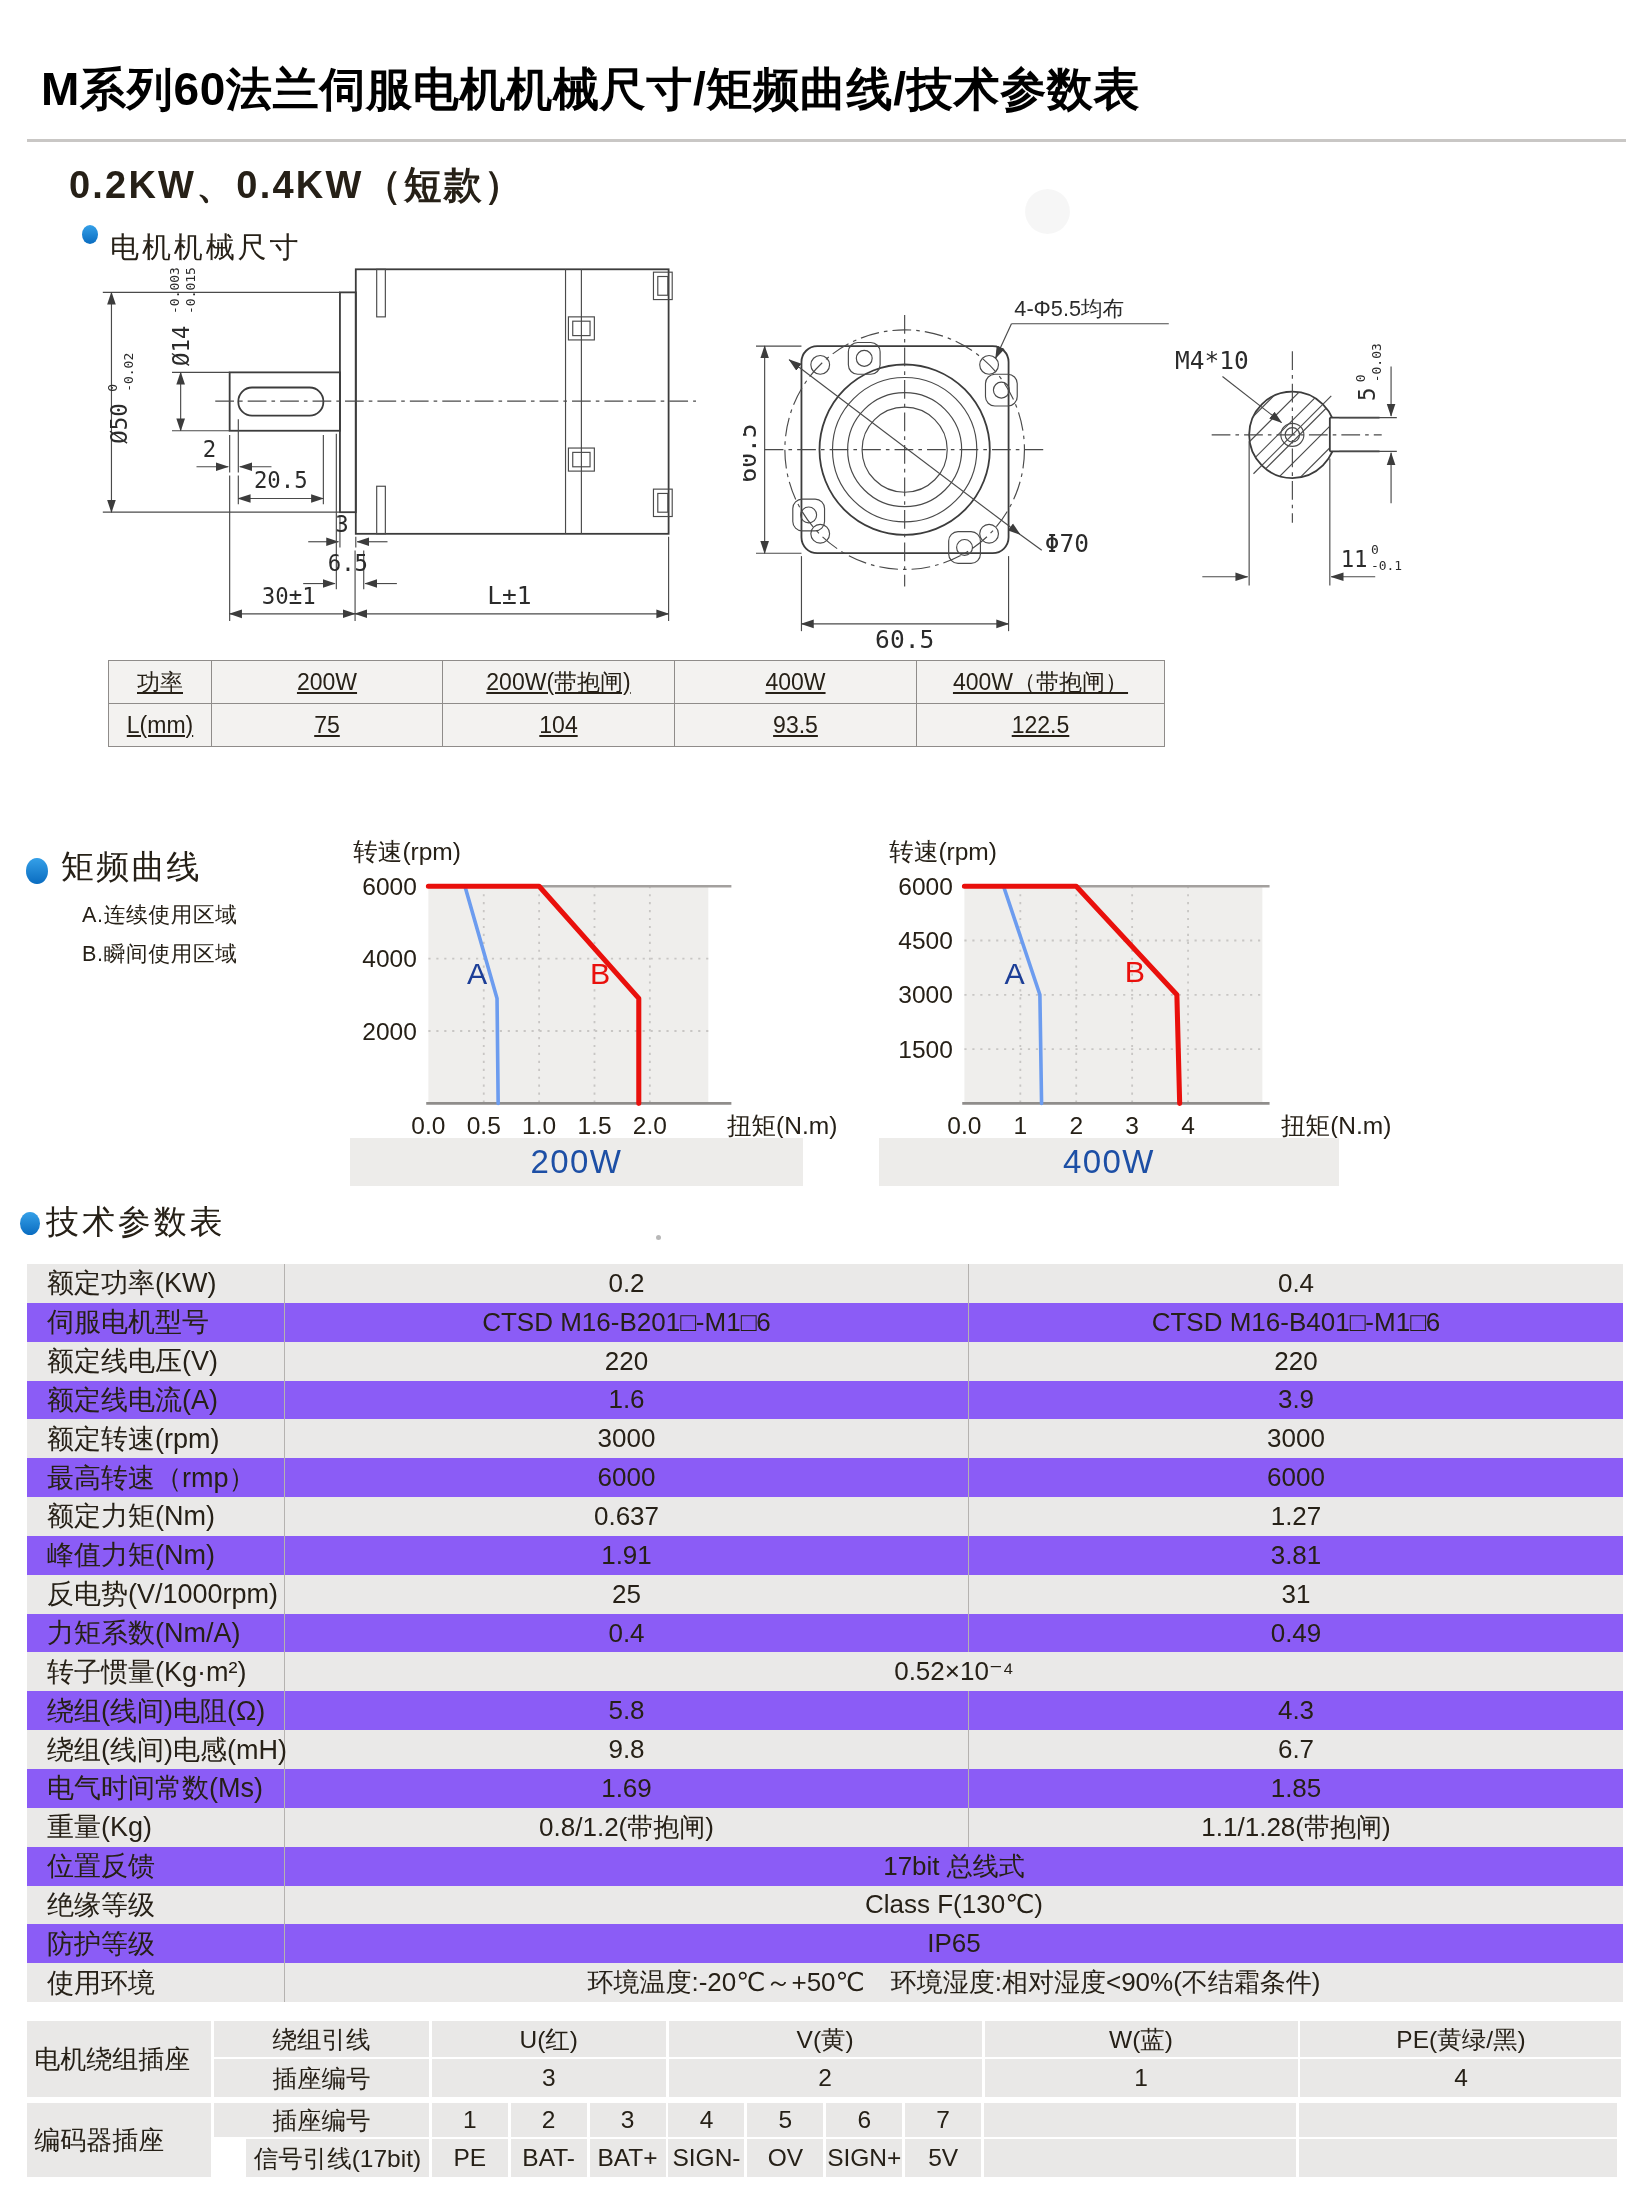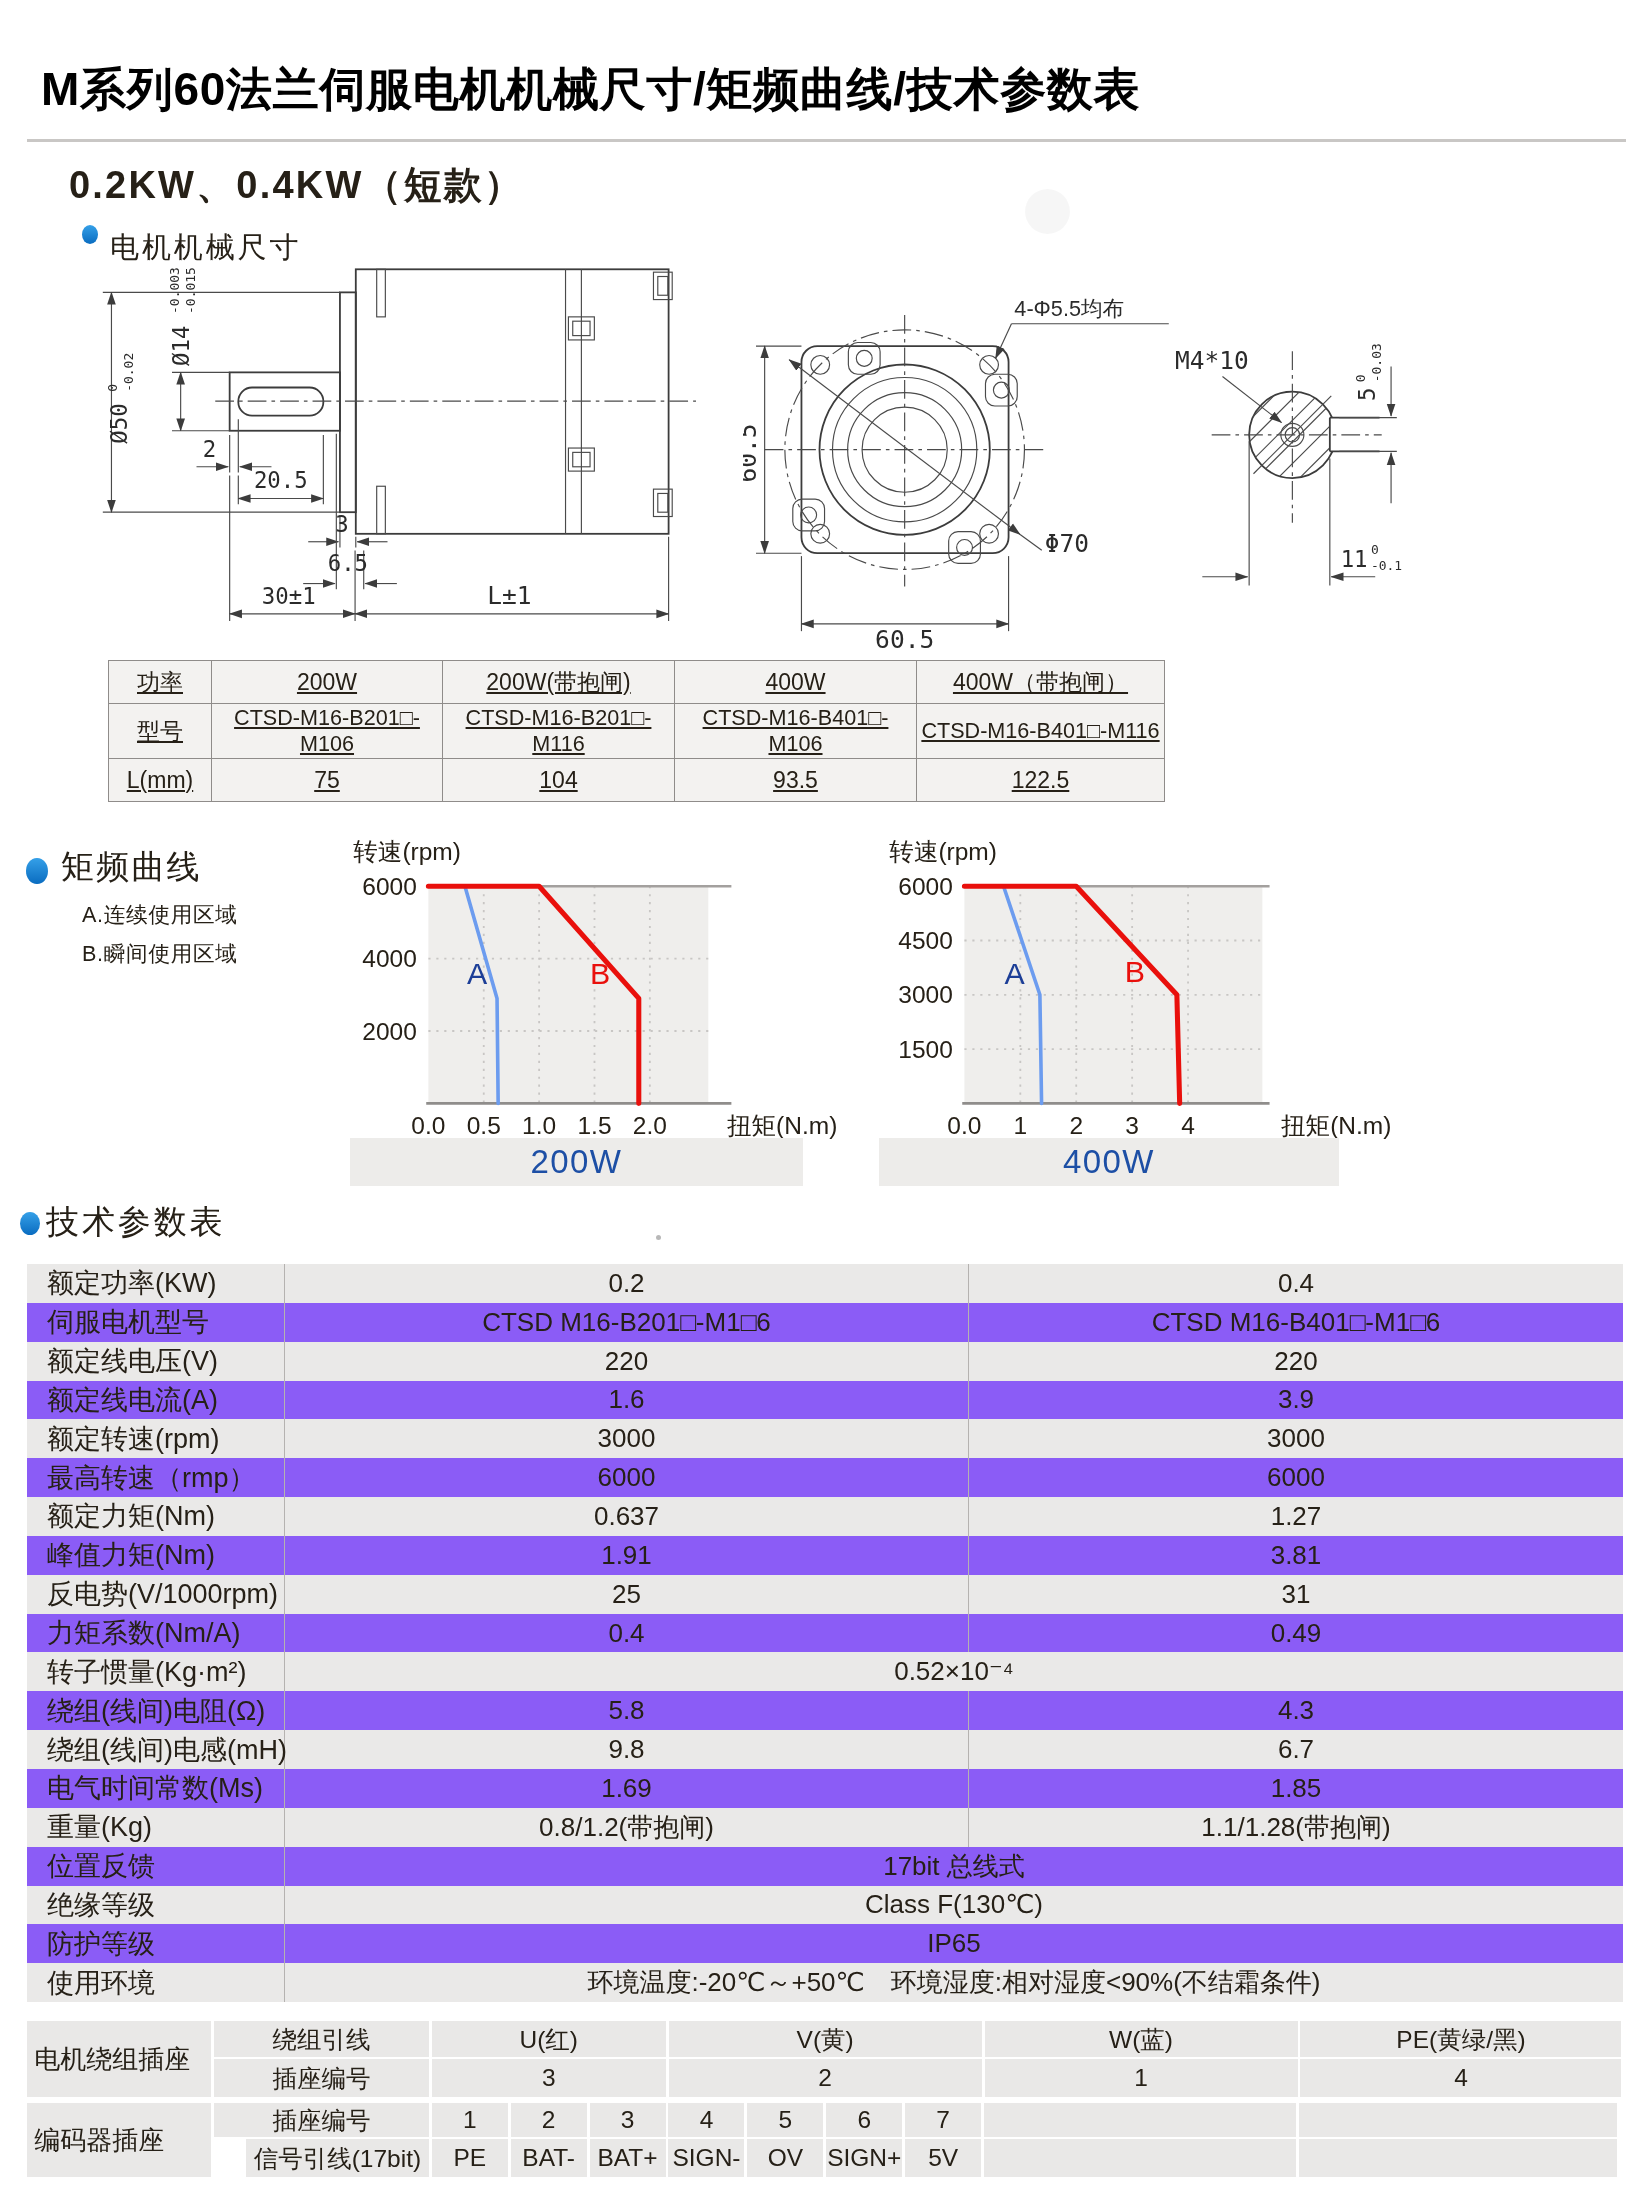--- a/index.html
+++ b/index.html
@@ -277,27 +277,20 @@
         <col style="width:242px">
         <col style="width:248px">
       </colgroup>
     <tbody>
         <tr>
           <td>功率</td>
           <td>200W</td>
           <td>200W(带抱闸)</td>
           <td>400W</td>
           <td>400W（带抱闸）</td>
-        </tr>
-        <tr>
-          <td>型号</td>
-          <td class="model">CTSD-M16-B201□-M106</td>
-          <td class="model">CTSD-M16-B201□-M116</td>
-          <td class="model">CTSD-M16-B401□-M106</td>
-          <td class="model">CTSD-M16-B401□-M116</td>
         </tr>
         <tr>
           <td>L(mm)</td>
           <td>75</td>
           <td>104</td>
           <td>93.5</td>
           <td>122.5</td>
         </tr>
       </tbody>
   </table>

